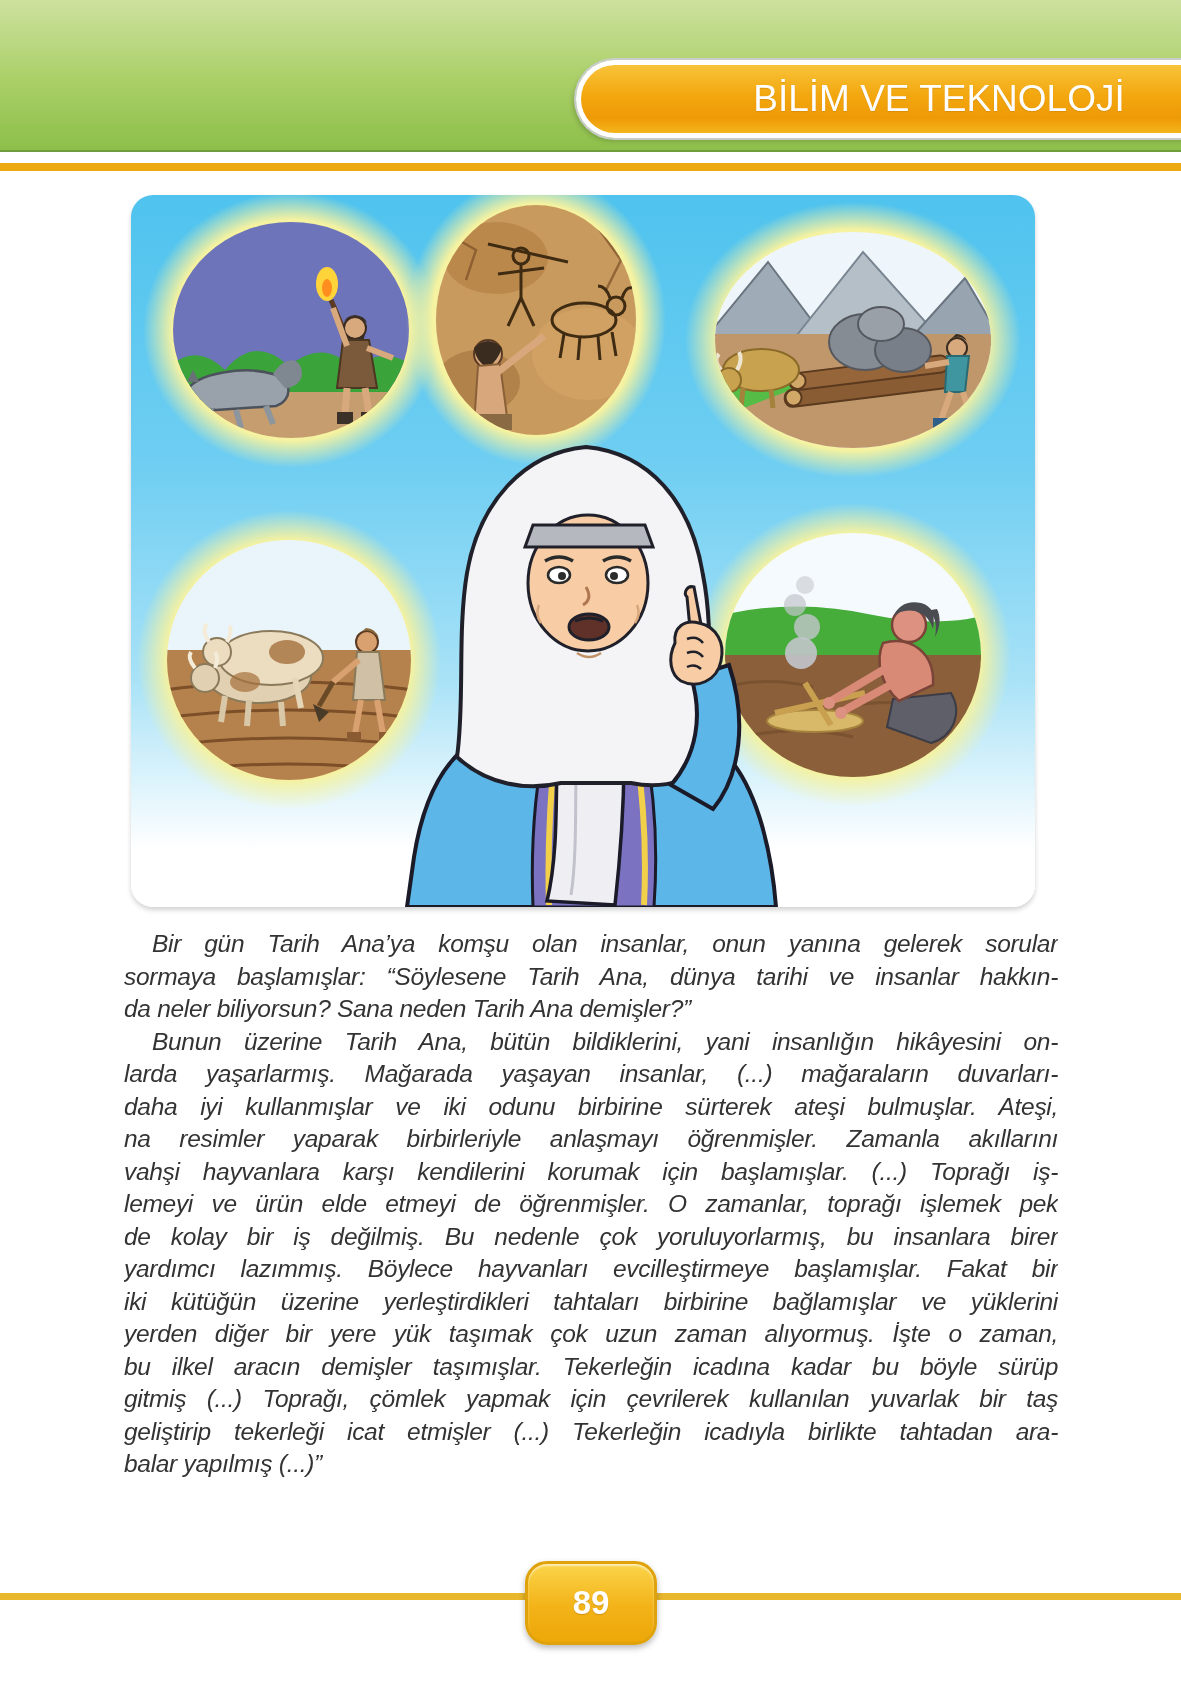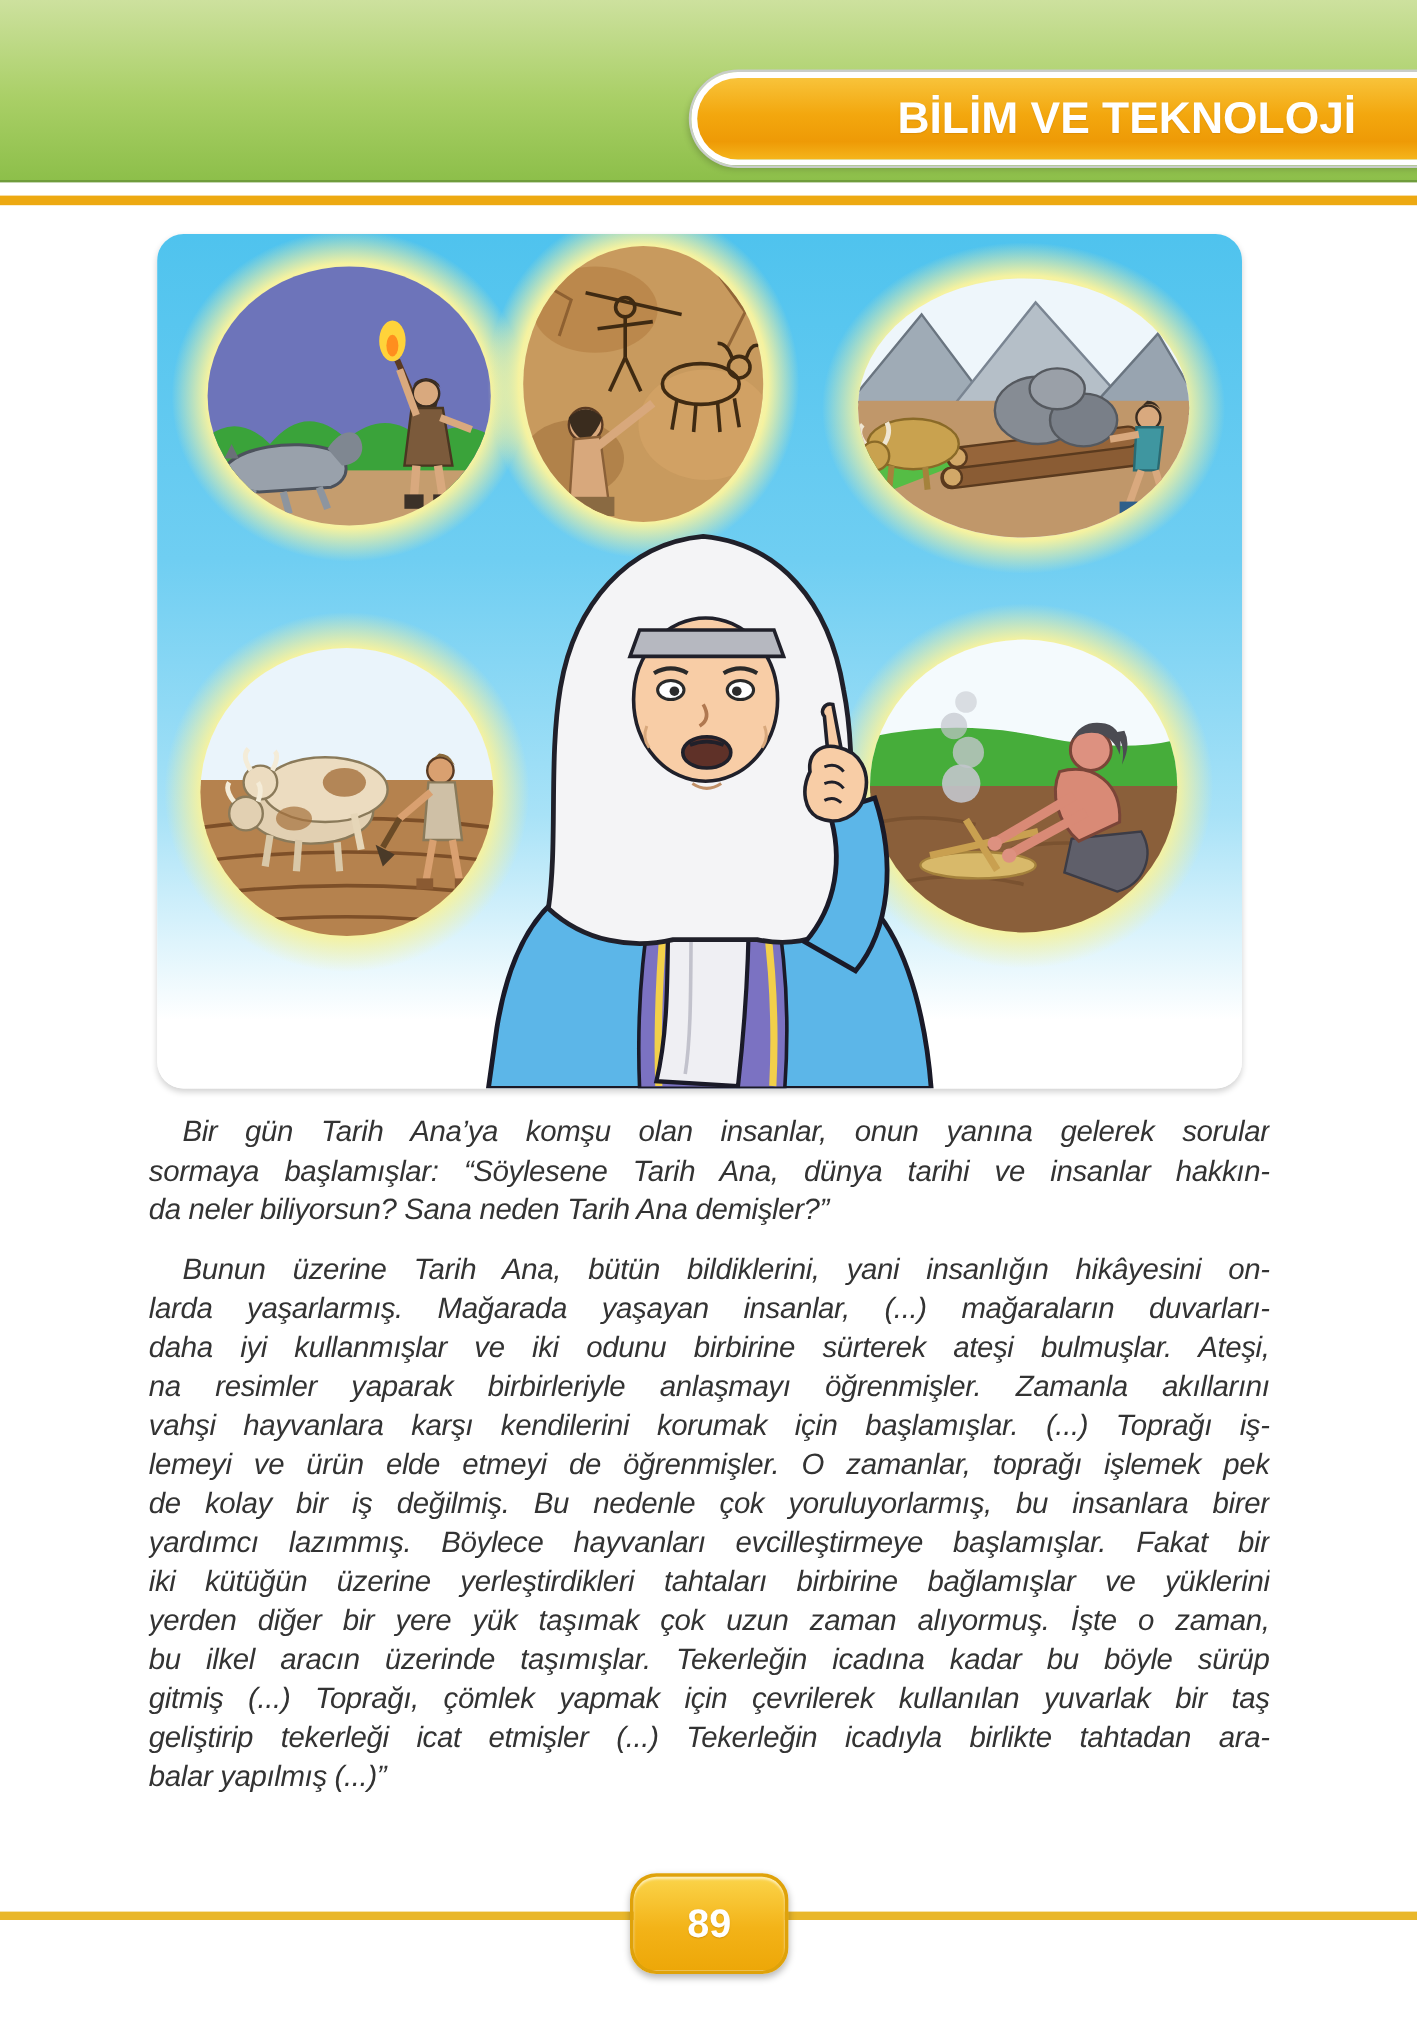--- a/index.html
+++ b/index.html
@@ -10,35 +10,35 @@
   .header-band{position:absolute;left:0;top:0;width:1181px;height:150px;
     background:linear-gradient(to bottom,#cde19e 0%,#a9cf66 55%,#8dbf4a 100%);
     border-bottom:2px solid #6f9c3c;}
   .title-pill{position:absolute;left:576px;top:60px;right:-6px;height:78px;
     background:linear-gradient(to bottom,#f8c33a 0%,#f3a70e 45%,#ee9a06 78%,#f5b51c 100%);
     border:5px solid #ffffff;border-right:none;
     border-radius:44px 0 0 44px;
     box-shadow:0 0 0 2px #c9cdc9, -3px 3px 5px rgba(0,0,0,.18);
     display:flex;align-items:center;justify-content:center;box-sizing:border-box;
     padding-left:110px;}
-  .title-pill .title{color:#ffffff;font-size:37px;font-weight:bold;letter-spacing:0px;
+  .title-pill .title{color:#ffffff;font-size:37px;font-weight:normal;letter-spacing:0px;
     text-shadow:0 1px 1px rgba(180,110,0,.35);white-space:nowrap;}
   .rule-orange-top{position:absolute;left:0;top:163px;width:1181px;height:8px;background:#eda912;}
 
   
   .illus{position:absolute;left:131px;top:195px;width:904px;height:712px;
     border-radius:22px;overflow:hidden;
     background:linear-gradient(to bottom,#4fc3ee 0%,#6fcef2 38%,#a8e2f7 68%,#ffffff 92%);
     box-shadow:0 3px 5px rgba(0,0,0,.18);}
   .illus svg{display:block;}
 
   
   .body-text{position:absolute;left:124px;top:928px;width:934px;color:#333333;
     font-size:24.5px;letter-spacing:-0.3px;font-style:italic;}
-  .para + .para{margin-top:17px;}
+  .para + .para{margin-top:0;}
   .line{height:32.5px;line-height:32.5px;text-align:justify;text-align-last:justify;
     overflow:hidden;white-space:normal;}
   .line.first{padding-left:28px;}
   .line.last{text-align-last:left;}
 
   
   .footer-rule{position:absolute;left:0;top:1593px;width:1181px;height:7px;background:#e9b72b;}
   .page-badge{position:absolute;left:525px;top:1561px;width:132px;height:84px;
     background:linear-gradient(to bottom,#fbd44a 0%,#f3b318 55%,#eda708 100%);
     border:3px solid #dfa20a;border-radius:22px;box-sizing:border-box;
@@ -326,21 +326,21 @@
         <div class="line first">Bunun üzerine Tarih Ana, bütün bildiklerini, yani insanlığın hikâyesini on-</div>
         <div class="line">larda yaşarlarmış. Mağarada yaşayan insanlar, (...) mağaraların duvarları-</div>
         <div class="line">daha iyi kullanmışlar ve iki odunu birbirine sürterek ateşi bulmuşlar. Ateşi,</div>
         <div class="line">na resimler yaparak birbirleriyle anlaşmayı öğrenmişler. Zamanla akıllarını</div>
         <div class="line">vahşi hayvanlara karşı kendilerini korumak için başlamışlar. (...) Toprağı iş-</div>
         <div class="line">lemeyi ve ürün elde etmeyi de öğrenmişler. O zamanlar, toprağı işlemek pek</div>
         <div class="line">de kolay bir iş değilmiş. Bu nedenle çok yoruluyorlarmış, bu insanlara birer</div>
         <div class="line">yardımcı lazımmış. Böylece hayvanları evcilleştirmeye başlamışlar. Fakat bir</div>
         <div class="line">iki kütüğün üzerine yerleştirdikleri tahtaları birbirine bağlamışlar ve yüklerini</div>
         <div class="line">yerden diğer bir yere yük taşımak çok uzun zaman alıyormuş. İşte o zaman,</div>
-        <div class="line">bu ilkel aracın üzerinde taşımışlar. Tekerleğin icadına kadar bu böyle sürüp</div>
+        <div class="line">bu ilkel aracın demişler taşımışlar. Tekerleğin icadına kadar bu böyle sürüp</div>
         <div class="line">gitmiş (...) Toprağı, çömlek yapmak için çevrilerek kullanılan yuvarlak bir taş</div>
         <div class="line">geliştirip tekerleği icat etmişler (...) Tekerleğin icadıyla birlikte tahtadan ara-</div>
         <div class="line last">balar yapılmış (...)”</div>
       </div>
     </div>
 
   <div class="footer-rule"></div>
   <div class="page-badge">
     <span class="num">89</span>
   </div>

